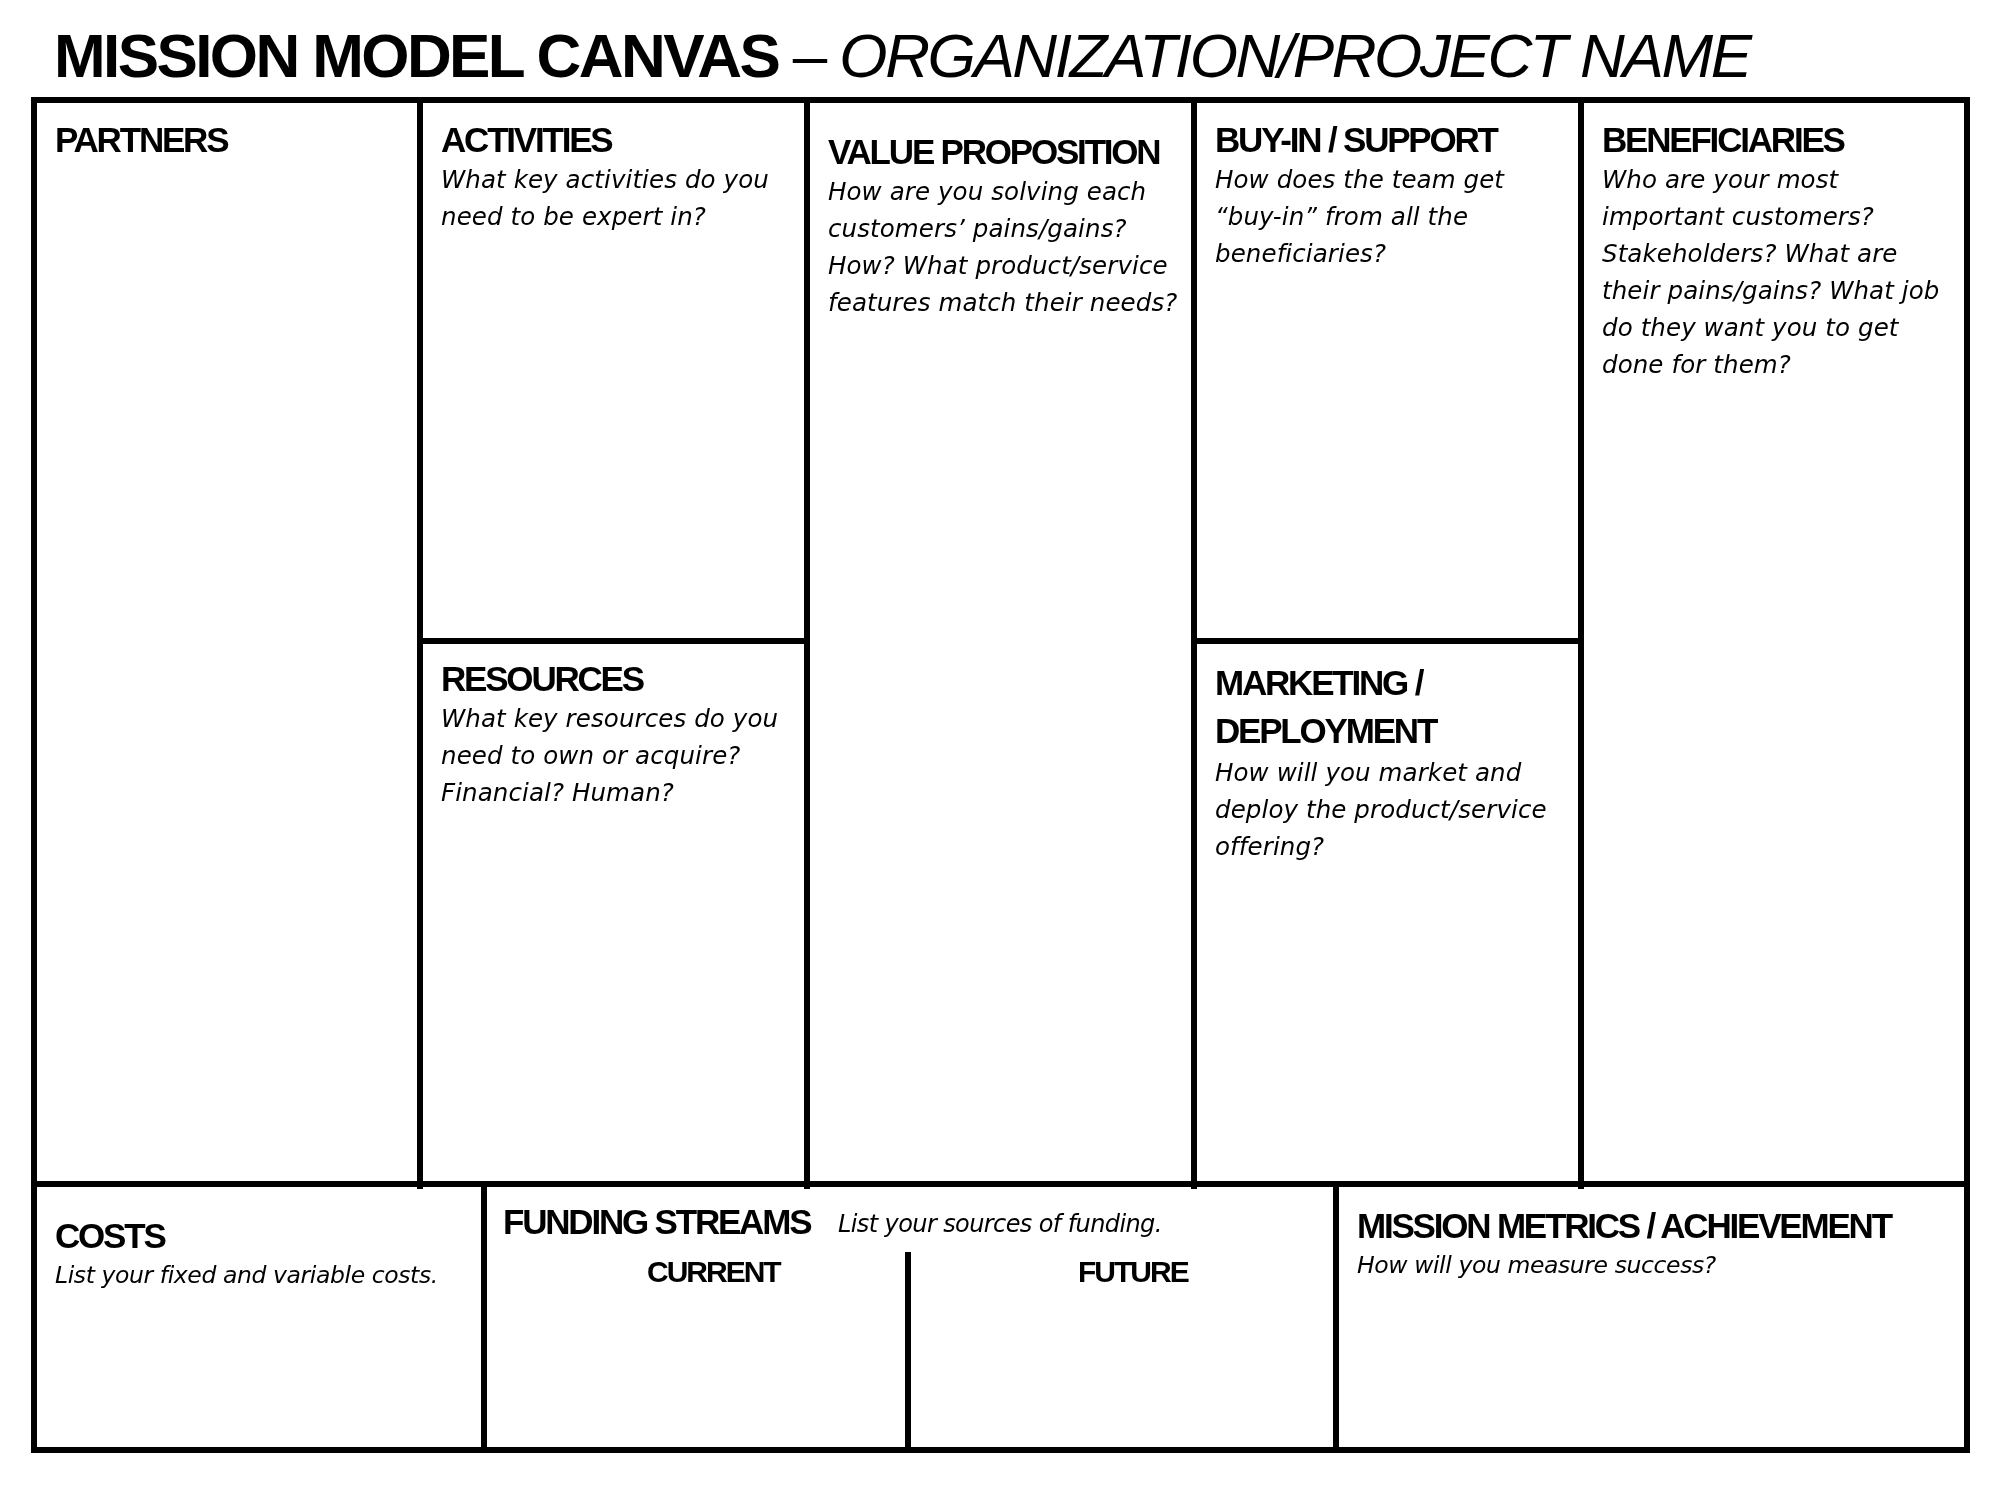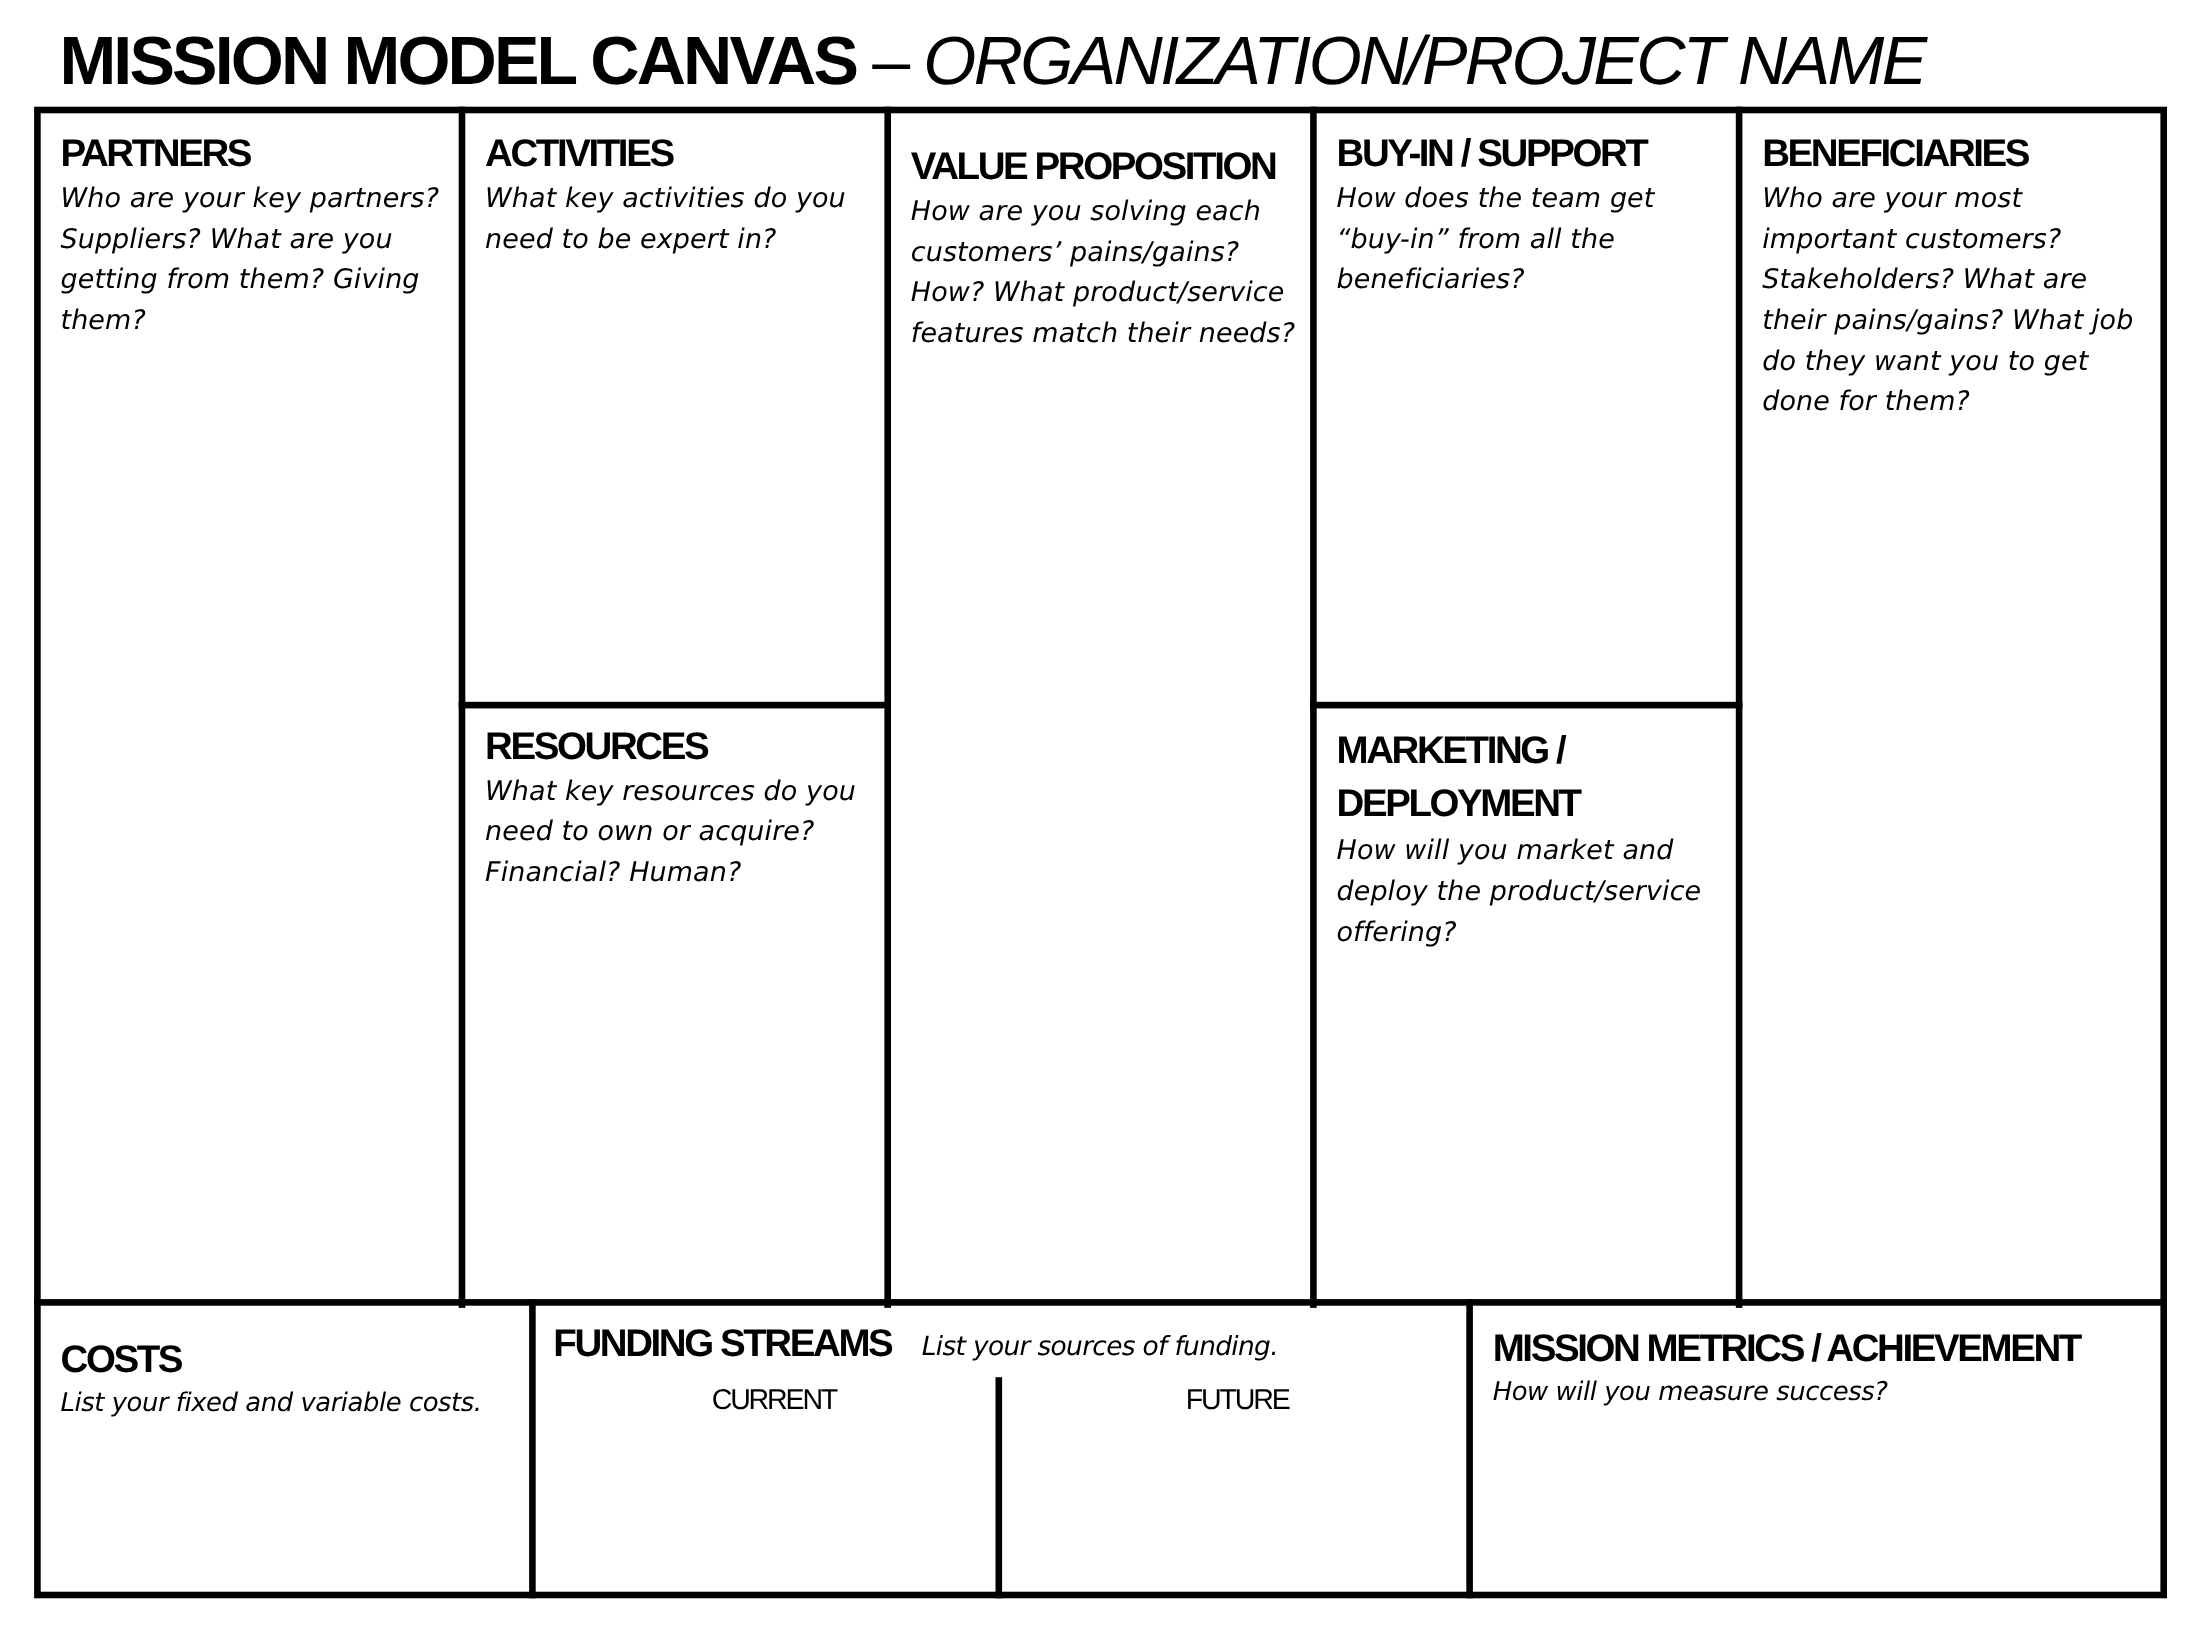--- a/index.html
+++ b/index.html
@@ -10,21 +10,21 @@
   .title .ital { font-style: italic; font-weight: normal; letter-spacing: -2.4px; }
 
   .canvas { position: absolute; left: 31px; top: 97px; width: 1939px; height: 1356px; box-sizing: border-box; border: 6px solid #000; }
 
   .vline { position: absolute; background: #000; width: 6px; }
   .hline { position: absolute; background: #000; height: 6px; }
 
   .cell { position: absolute; box-sizing: border-box; padding: 16px 0 0 18px; }
   .heading { font-family: "Liberation Sans", sans-serif; font-weight: bold; font-size: 35px; line-height: 42px; letter-spacing: -2.2px; white-space: nowrap; margin: 0; }
   .prompt { font-family: "DejaVu Sans", sans-serif; font-style: italic; font-size: 24.5px; line-height: 37px; letter-spacing: 0.1px; margin: 0; white-space: pre-line; }
-  .sub { position: absolute; font-family: "Liberation Sans", sans-serif; font-weight: normal; font-size: 26px; line-height: 34px; letter-spacing: -2px; white-space: nowrap; }
+  .sub { position: absolute; font-family: "Liberation Sans", sans-serif; font-weight: bold; font-size: 30px; line-height: 34px; letter-spacing: -2px; white-space: nowrap; }
   .inline-prompt { position: absolute; font-family: "DejaVu Sans", sans-serif; font-style: italic; font-size: 24px; line-height: 34px; letter-spacing: -0.6px; white-space: nowrap; }
 </style>
 </head>
 <body>
 
 <div class="title">
   <span class="bold">MISSION MODEL CANVAS</span><span class="dash"> – </span><span class="ital">ORGANIZATION/PROJECT NAME</span>
 </div>
 
 <div class="canvas"></div>
@@ -37,24 +37,20 @@
 <div class="hline" style="left:417px; top:638px; width:393px;"></div>
 <div class="hline" style="left:1191px; top:638px; width:393px;"></div>
 <div class="hline" style="left:31px; top:1181px; width:1939px;"></div>
 
 <div class="vline" style="left:481px; top:1181px; height:272px;"></div>
 <div class="vline" style="left:905px; top:1252px; height:201px;"></div>
 <div class="vline" style="left:1333px; top:1181px; height:272px;"></div>
 
 <div class="cell" style="left:37px; top:103px; width:380px; height:845px;">
   <h2 class="heading">PARTNERS</h2>
-  <p class="prompt">Who are your key partners?
-Suppliers? What are you
-getting from them? Giving
-them?</p>
 </div>
 
 <div class="cell" style="left:423px; top:103px; width:381px; height:535px;">
   <h2 class="heading">ACTIVITIES</h2>
   <p class="prompt">What key activities do you
 need to be expert in?</p>
 </div>
 
 <div class="cell" style="left:423px; top:644px; width:381px; height:537px; padding-top:14px;">
   <h2 class="heading">RESOURCES</h2>

